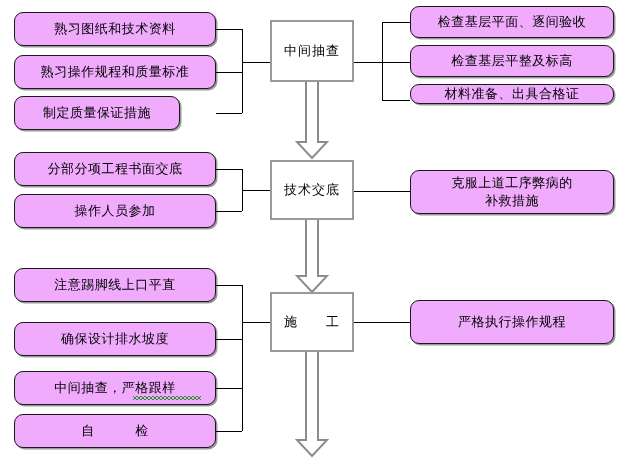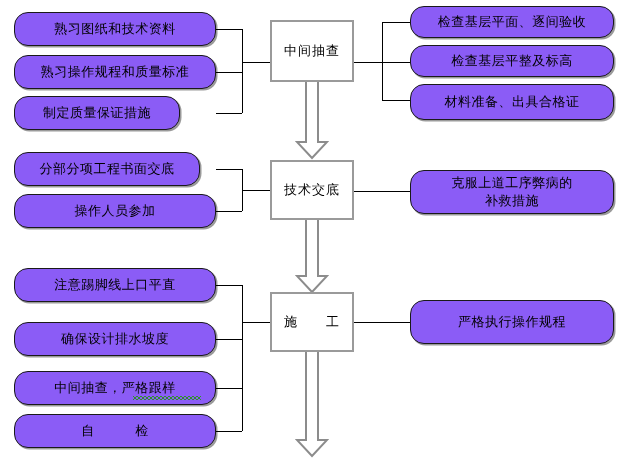--- a/index.html
+++ b/index.html
@@ -16,22 +16,22 @@
     height: 463px;
     background: #ffffff;
     overflow: hidden;
   }
 
   
   .leafbox {
     position: absolute;
     box-sizing: border-box;
     border: 1px solid #1a1a1a;
-    border-radius: 14px;
-    background: #8b5cf6;
+    border-radius: 9px;
+    background: #f0abfc;
     display: flex;
     align-items: center;
     justify-content: center;
     text-align: center;
     color: #000000;
     font-size: 13px;
     line-height: 1.35;
     letter-spacing: 0.5px;
     box-shadow: 1.5px 1.5px 0 0 #9a9a9a;
   }
@@ -114,31 +114,31 @@
   <div class="hline" style="left:382px; top:100px; width:28px;"></div>
 
   <div class="leafbox" style="left:410px; top:6px; width:204px; height:32px;">
     <span class="txt">检查基层平面、逐间验收</span>
   </div>
 
   <div class="leafbox" style="left:410px; top:45px; width:204px; height:32px;">
     <span class="txt">检查基层平整及标高</span>
   </div>
 
-  <div class="leafbox" style="left:410px; top:84px; width:204px; height:36px;">
+  <div class="leafbox" style="left:410px; top:84px; width:204px; height:20px;">
     <span class="txt">材料准备、出具合格证</span>
   </div>
 
   <div class="blockarrow" style="left:295px; top:82px;">
     <svg width="34" height="78" viewBox="0 0 34 78">
       <path d="M11,0 L11,60 L2,60 L17,76 L32,60 L23,60 L23,0" fill="#ffffff" stroke="#8c8c8c" stroke-width="2" stroke-linejoin="miter"></path>
     </svg>
   </div>
 
-  <div class="leafbox" style="left:14px; top:152px; width:186px; height:34px;">
+  <div class="leafbox" style="left:14px; top:152px; width:202px; height:34px;">
     <span class="txt">分部分项工程书面交底</span>
   </div>
 
   <div class="leafbox" style="left:14px; top:194px; width:202px; height:34px;">
     <span class="txt">操作人员参加</span>
   </div>
 
   <div class="hline" style="left:216px; top:169px; width:26px;"></div>
   <div class="hline" style="left:216px; top:211px; width:26px;"></div>
   <div class="vline" style="left:242px; top:169px; height:42px;"></div>

